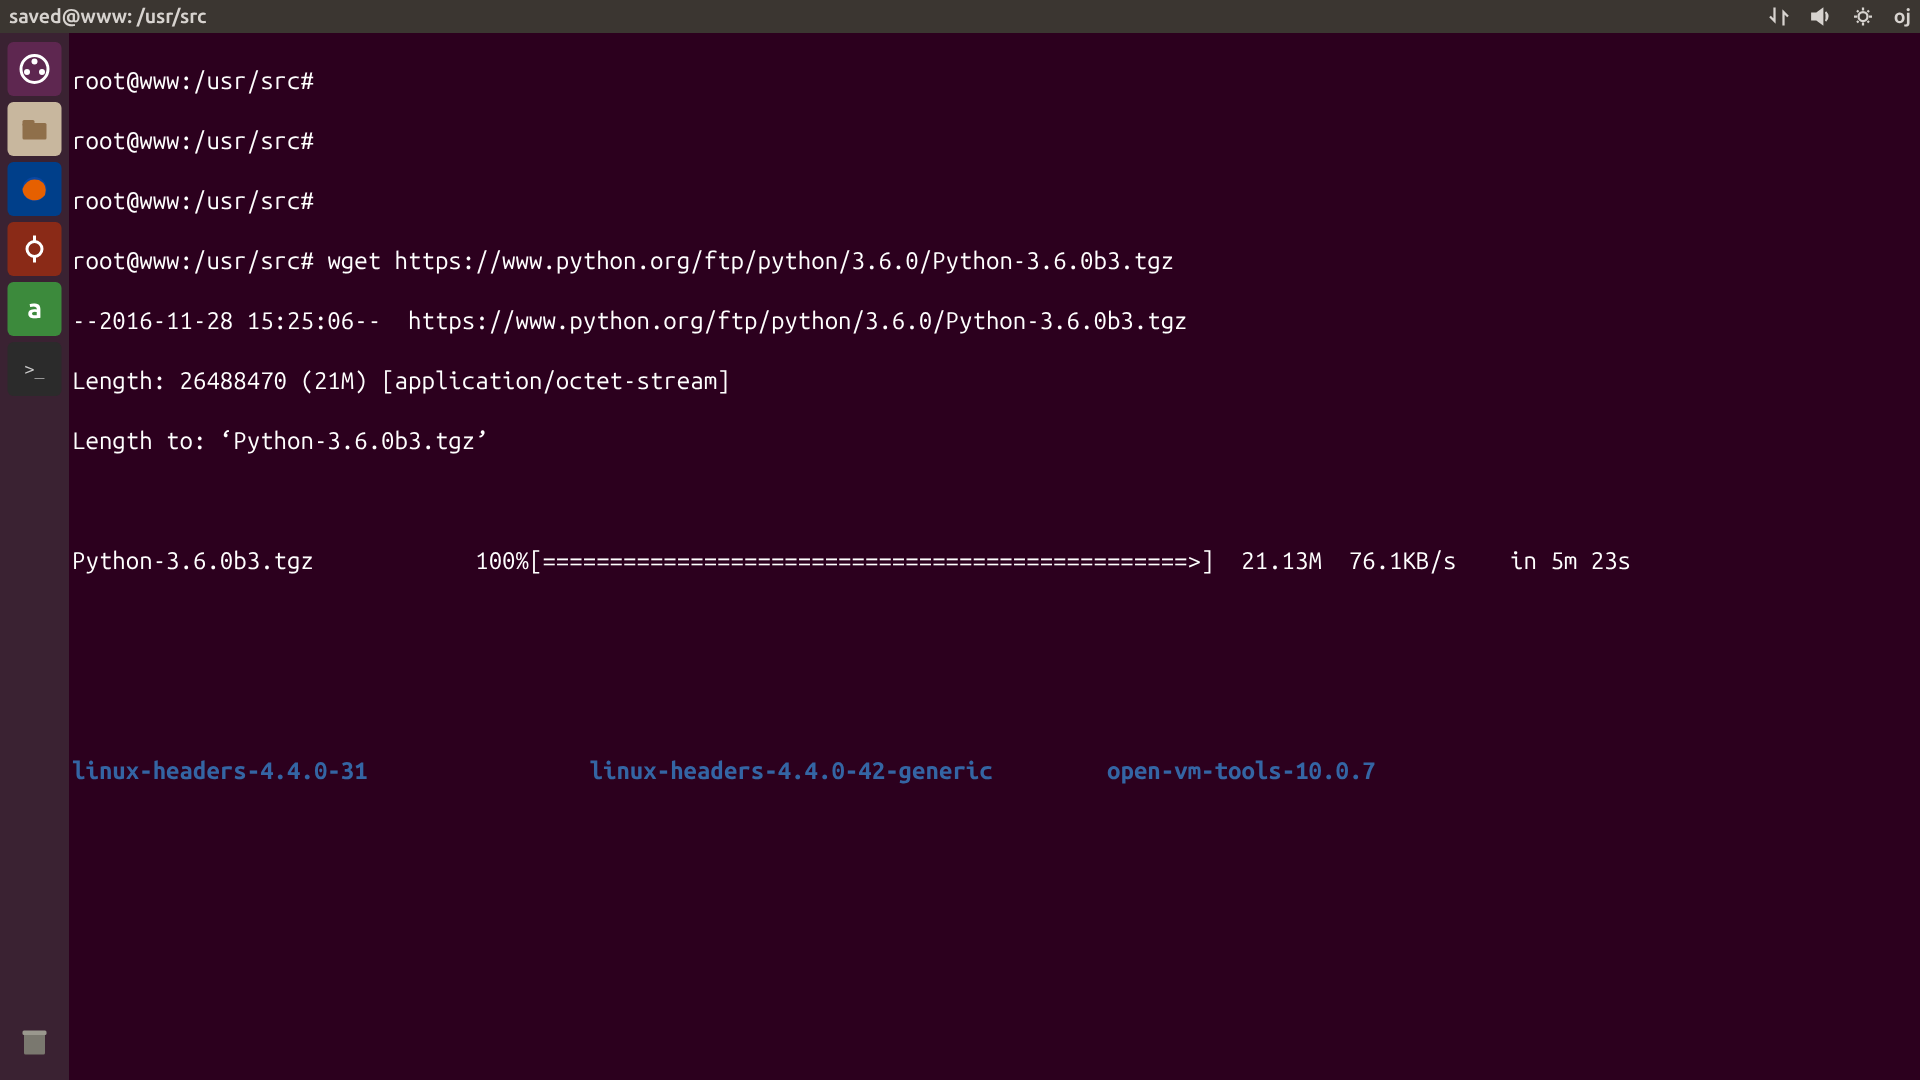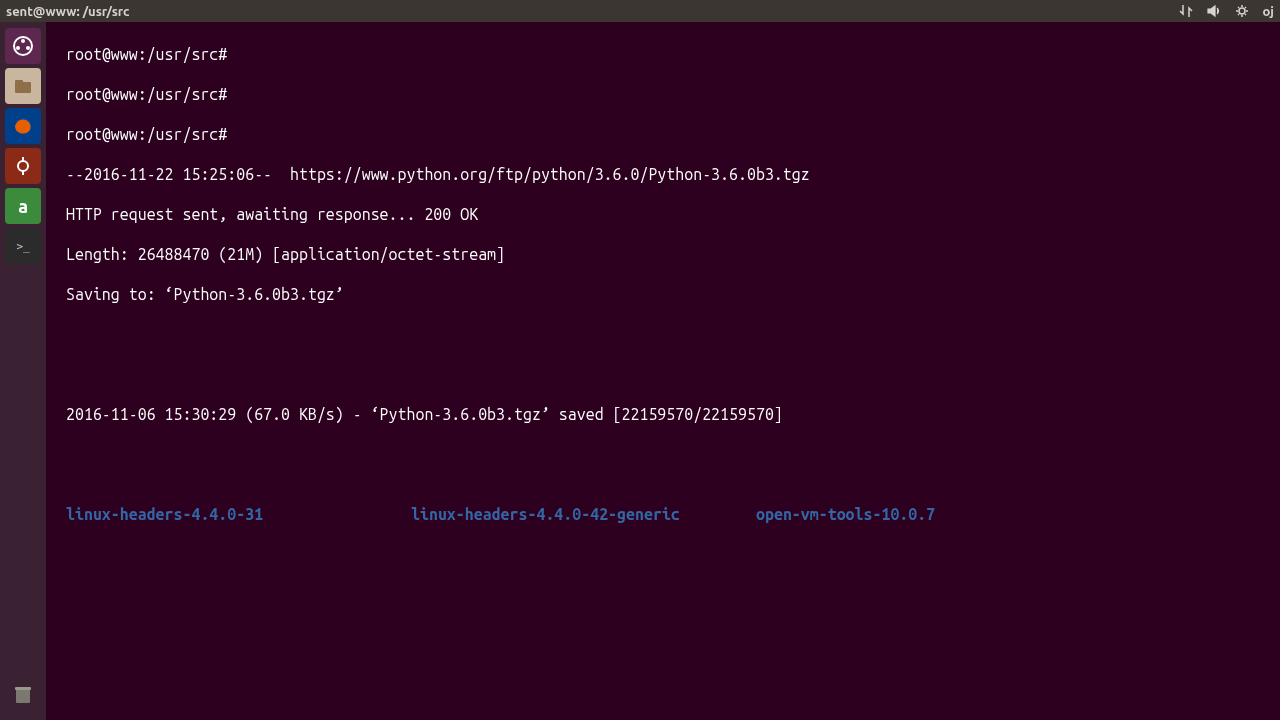--- a/index.html
+++ b/index.html
@@ -56,38 +56,38 @@
     display:flex; align-items:center; justify-content:center;
   }
   .terminal {
     position: absolute;
     left: 46px;
     top: 22px;
     width: calc(1280px - 46px);
     height: calc(720px - 22px);
     background: #2c001e;
     color: #ffffff;
-    padding: 2px 20px;
+    padding: 2px 2px;
     white-space: pre;
     line-height: 20px;
     font-size: 16px;
     letter-spacing: 0;
   }
   .terminal .line { display: block; }
   .dir { color: #3465a4; font-weight: bold; }
   .ls-grid { display: block; }
   .ls-grid .col1 { display:inline-block; width: 345px; }
   .ls-grid .col2 { display:inline-block; width: 345px; }
   .ls-grid .col3 { display:inline-block; }
 </style>
 </head>
 <body>
 
 <div class="topbar">
-  <span class="title">sent@www: /usr/src</span>
+  <span class="title">saved@www: /usr/src</span>
   <div class="tray">
     <span>
         <svg width="14" height="14" viewBox="0 0 14 14">
           <path d="M4 1 L4 10 L1 7 M10 13 L10 4 L13 7" stroke="#d7d3cf" stroke-width="1.5" fill="none"></path>
         </svg>
       </span>
     <span>
         <svg width="14" height="14" viewBox="0 0 14 14">
           <path d="M1 5 L4 5 L8 2 L8 12 L4 9 L1 9 Z M10 4 Q13 7 10 10" stroke="#d7d3cf" stroke-width="1.2" fill="#d7d3cf"></path>
         </svg>
@@ -137,27 +137,27 @@
         <rect x="6" y="8" width="14" height="14" rx="1" fill="#7a786f"></rect>
         <rect x="5" y="6" width="16" height="3" rx="1" fill="#9a988e"></rect>
       </svg>
     </div>
 </div>
 
 <div class="terminal">
 <span class="line"><span>root@www:/usr/src#</span></span>
 <span class="line"><span>root@www:/usr/src#</span></span>
 <span class="line"><span>root@www:/usr/src#</span></span>
-<span class="line">--2016-11-22 15:25:06--  https://www.python.org/ftp/python/3.6.0/Python-3.6.0b3.tgz</span>
-<span class="line">HTTP request sent, awaiting response... 200 OK</span>
+<span class="line"><span>root@www:/usr/src#</span> <span>wget https://www.python.org/ftp/python/3.6.0/Python-3.6.0b3.tgz</span></span>
+<span class="line">--2016-11-28 15:25:06--  https://www.python.org/ftp/python/3.6.0/Python-3.6.0b3.tgz</span>
 <span class="line">Length: 26488470 (21M) [application/octet-stream]</span>
-<span class="line">Saving to: ‘Python-3.6.0b3.tgz’</span>
+<span class="line">Length to: ‘Python-3.6.0b3.tgz’</span>
 <span class="line"> </span>
+<span class="line">Python-3.6.0b3.tgz            100%[================================================&gt;]  21.13M  76.1KB/s    in 5m 23s</span>
 <span class="line"> </span>
-<span class="line">2016-11-06 15:30:29 (67.0 KB/s) - ‘Python-3.6.0b3.tgz’ saved [22159570/22159570]</span>
 <span class="line"> </span>
 <div class="ls-grid">
 <span class="line"><span class="col1 dir">linux-headers-4.4.0-31</span><span class="col2 dir">linux-headers-4.4.0-42-generic</span><span class="col3 dir">open-vm-tools-10.0.7</span></span>
 
 
 </div>
 
 
 
 

